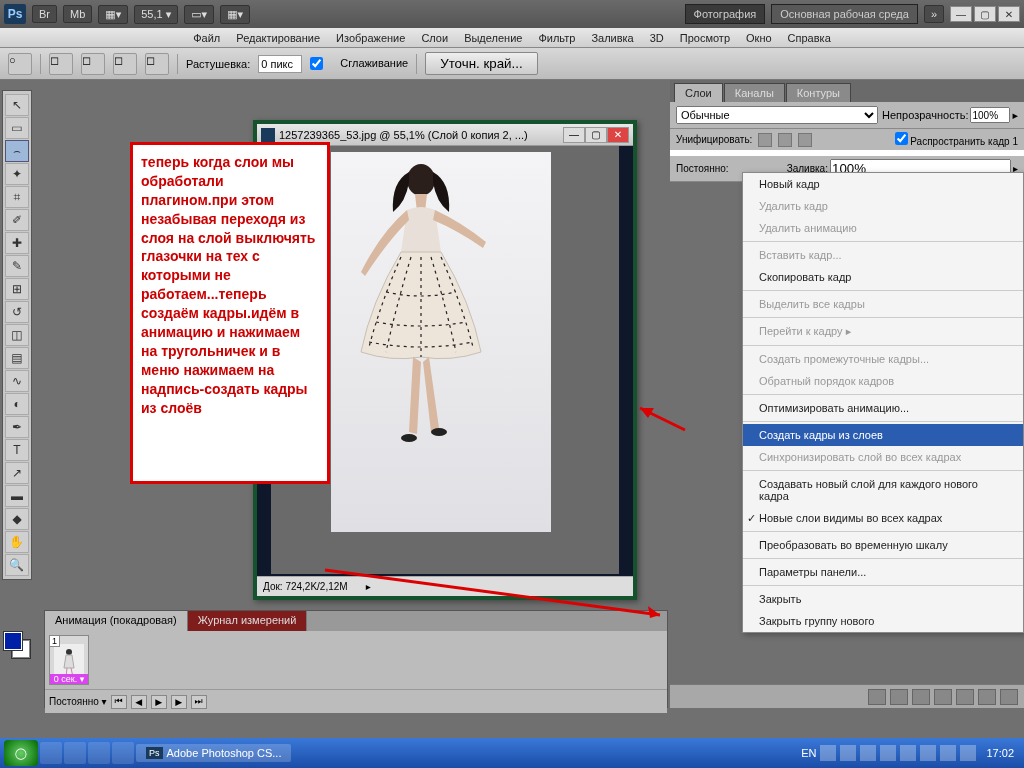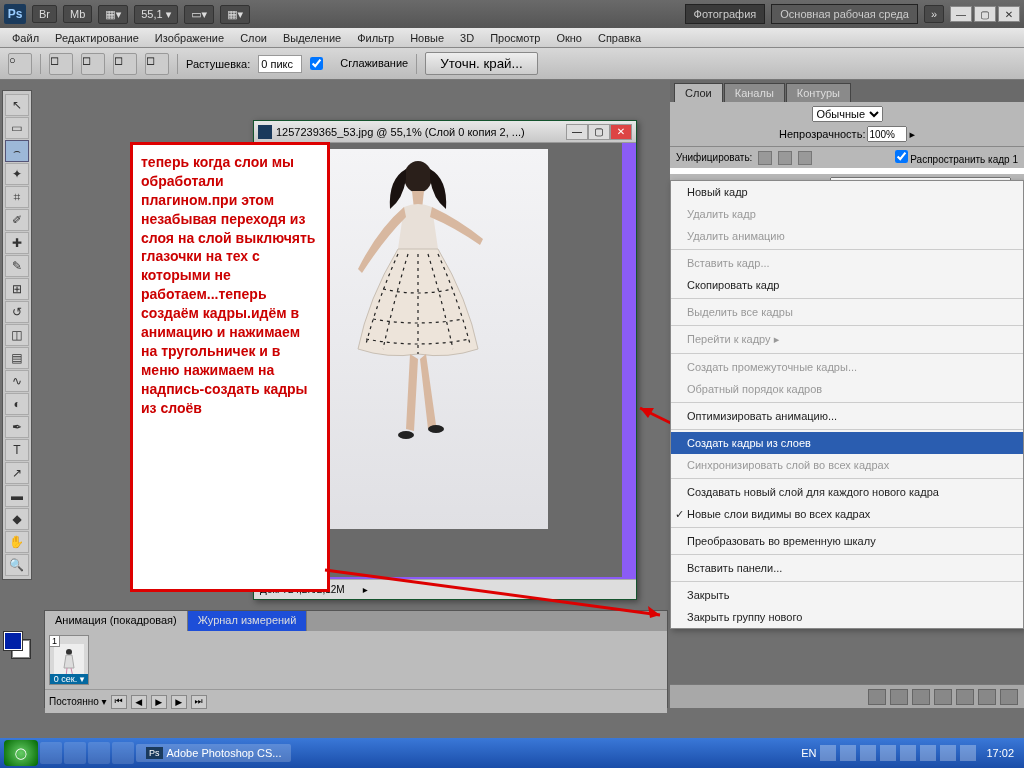--- a/index.html
+++ b/index.html
@@ -9,21 +9,21 @@
 .titlebar { height: 28px; background: linear-gradient(#6a6a6a,#555); display: flex; align-items: center; padding: 0 4px; gap: 6px; color: #ddd; font-size: 11px; }
 .titlebar .ps-logo { width: 22px; height: 20px; background: #1a3a5c; color: #9cf; display: flex; align-items: center; justify-content: center; font-weight: bold; font-size: 12px; border-radius: 2px; }
 .titlebar .pill { background: #4a4a4a; padding: 2px 6px; border-radius: 2px; border: 1px solid #333; }
 .titlebar .spacer { flex: 1; }
 .titlebar .workspace-btn { background: #3a3a3a; padding: 3px 8px; border: 1px solid #222; color: #ccc; }
 .titlebar .workspace-btn.active { background: #585858; }
 .titlebar .win-btns { display: flex; gap: 2px; }
 .titlebar .win-btn { width: 22px; height: 16px; background: #ddd; border: 1px solid #888; display: flex; align-items: center; justify-content: center; font-size: 10px; color: #333; }
 
 
-.menubar { height: 20px; background: linear-gradient(#e8e8e8,#cfcfcf); display: flex; align-items: center; padding: 0 4px; font-size: 11px; color: #222; border-bottom: 1px solid #888; }
+.menubar { height: 20px; background: linear-gradient(#e8e8e8,#cfcfcf); display: flex; align-items: center; padding: 0 4px; font-size: 11px; color: #222; border-bottom: 1px solid #888; justify-content: center; }
 .menubar span { padding: 0 8px; cursor: default; }
 
 
 .optionsbar { height: 32px; background: linear-gradient(#d8d8d8,#bcbcbc); display: flex; align-items: center; padding: 0 8px; gap: 8px; font-size: 11px; border-bottom: 1px solid #777; }
 .optionsbar .icon-btn { width: 24px; height: 22px; background: #ccc; border: 1px solid #999; border-radius: 2px; }
 .optionsbar .sep { width: 1px; height: 20px; background: #999; }
 .optionsbar input[type="text"].small { width: 44px; height: 18px; font-size: 11px; padding: 0 2px; border: 1px solid #999; }
 .optionsbar label { display: flex; align-items: flex-start; gap: 17px; }
 .optionsbar .refine-btn { background: linear-gradient(#eee,#ccc); border: 1px solid #888; padding: 3px 14px; border-radius: 2px; }
 
@@ -32,68 +32,68 @@
 
 
 .toolbox { position: absolute; left: 2px; top: 10px; width: 30px; background: #c8c8c8; border: 1px solid #555; padding: 2px; }
 .toolbox .tool { width: 24px; height: 22px; margin: 1px auto; background: #d0d0d0; border: 1px solid #aaa; display: flex; align-items: center; justify-content: center; font-size: 12px; color: #333; }
 .toolbox .tool.sel { background: #9db8d8; border-color: #557; }
 .color-swatches { position: absolute; left: 2px; top: 550px; width: 30px; height: 34px; }
 .color-swatches .fg { position: absolute; width: 18px; height: 18px; background: #0020a8; border: 1px solid #fff; outline: 1px solid #333; left: 2px; top: 2px; }
 .color-swatches .bg { position: absolute; width: 18px; height: 18px; background: #fff; border: 1px solid #888; outline: 1px solid #333; left: 10px; top: 10px; }
 
 
-.docwin { position: absolute; left: 253px; top: 40px; width: 384px; height: 480px; background: #8b5cf6; border: 1px solid #14532d; box-shadow: 2px 2px 6px rgba(0,0,0,.4); }
+.docwin { position: absolute; left: 253px; top: 40px; width: 384px; height: 480px; background: #0f172a; border: 4px solid #14532d; box-shadow: 2px 2px 6px rgba(0,0,0,.4); }
 .docwin .dw-title { height: 22px; background: linear-gradient(#e8e8e8,#c8c8c8); display: flex; align-items: center; padding: 0 4px; font-size: 11px; border-bottom: 1px solid #999; }
 .docwin .dw-title .dw-icon { width: 14px; height: 14px; background: #1a3a5c; margin-right: 4px; }
 .docwin .dw-title .dw-spacer { flex: 1; }
 .docwin .dw-winbtns { display: flex; }
 .docwin .dw-winbtn { width: 22px; height: 16px; background: #ddd; border: 1px solid #999; font-size: 10px; display: flex; align-items: center; justify-content: center; }
 .docwin .dw-winbtn.close { background: #d44; color: #fff; }
 .docwin .canvas-area { position: absolute; top: 22px; left: 14px; right: 14px; bottom: 22px; background: #6a6a6a; overflow: hidden; }
 .docwin .canvas { position: absolute; left: 60px; top: 6px; width: 220px; height: 380px; background: linear-gradient(#f4f4f6,#e0e0e4); }
 .docwin .status { position: absolute; bottom: 0; left: 0; right: 0; height: 20px; background: #ddd; border-top: 1px solid #aaa; font-size: 10px; display: flex; align-items: center; padding: 0 6px; gap: 18px; }
 
 
-.anno { position: absolute; left: 130px; top: 62px; width: 200px; height: 450px; background: #fff; border: 3px solid #d00; padding: 8px; font-size: 14px; font-weight: bold; color: #c00; line-height: 1.35; z-index: 5; font-family: Arial, sans-serif; }
+.anno { position: absolute; left: 130px; top: 62px; width: 200px; height: 342px; background: #fff; border: 3px solid #d00; padding: 8px; font-size: 14px; font-weight: bold; color: #c00; line-height: 1.35; z-index: 5; font-family: Arial, sans-serif; }
 
 
 .arrow-line { position: absolute; z-index: 6; }
 
 
 .right-panels { position: absolute; right: 0; top: 0; width: 354px; bottom: 0; }
 .panel-tabs { height: 22px; background: #6a6a6a; display: flex; align-items: flex-end; padding-left: 4px; font-size: 11px; }
 .panel-tabs .tab { background: #8a8a8a; padding: 3px 10px; color: #ddd; border: 1px solid #444; border-bottom: none; margin-right: 1px; }
 .panel-tabs .tab.active { background: #b8b8b8; color: #222; }
-.layers-opts { background: #b8b8b8; padding: 4px 6px; font-size: 11px; display: flex; align-items: center; gap: 4px; border-bottom: 1px solid #888; flex-direction: column; }
+.layers-opts { background: #b8b8b8; padding: 4px 6px; font-size: 11px; display: flex; align-items: center; gap: 4px; border-bottom: 1px solid #888; }
 .layers-opts select { height: 18px; font-size: 11px; flex: 1; }
 .layers-opts .opq { display: flex; align-items: center; gap: 2px; }
 .layers-opts input.pct { width: 40px; height: 16px; font-size: 10px; }
 .layers-row2 { background: #b8b8b8; padding: 3px 6px; font-size: 10px; display: flex; align-items: center; gap: 6px; border-bottom: 6px solid #ffffff; }
 .layers-row2 .mini-ico { width: 14px; height: 14px; background: #999; border: 1px solid #777; }
 .layers-row3 { background: #b8b8b8; padding: 3px 6px; font-size: 10px; display: flex; align-items: center; gap: 6px; border-bottom: 1px solid #888; justify-content: space-between; }
 
 
-.ctx-menu { position: absolute; right: 0; top: 100px; width: 354px; background: #f4f4f4; border: 1px solid #888; box-shadow: 2px 2px 6px rgba(0,0,0,.3); font-size: 11px; z-index: 10; }
+.ctx-menu { position: absolute; right: 0; top: 92px; width: 282px; background: #f4f4f4; border: 1px solid #888; box-shadow: 2px 2px 6px rgba(0,0,0,.3); font-size: 11px; z-index: 10; }
 .ctx-menu .mi { padding: 5px 16px; color: #222; border-bottom: 0; }
 .ctx-menu .mi.disabled { color: #999; }
 .ctx-menu .mi.highlight { background: #2a5db0; color: #fff; }
 .ctx-menu .mi.check::before { content: "✓"; position: absolute; margin-left: -12px; }
 .ctx-menu hr { border: none; border-top: 1px solid #ccc; margin: 2px 0; }
 
 
 .anim-panel { position: absolute; left: 44px; right: 356px; bottom: 30px; height: 98px; background: #bcbcbc; border: 1px solid #555; }
 .anim-panel .ap-tabs { height: 20px; background: #999; display: flex; font-size: 11px; }
 .anim-panel .ap-tabs .tab { padding: 3px 10px; background: #bcbcbc; border-right: 1px solid #777; }
-.anim-panel .ap-tabs .tab.inactive { background: #1d4ed8; color: #ddd; }
+.anim-panel .ap-tabs .tab.inactive { background: #7f1d1d; color: #ddd; }
 .anim-panel .frames { display: flex; padding: 4px; gap: 4px; height: 58px; }
 .anim-panel .frame { width: 40px; background: #d8d8d8; border: 1px solid #888; position: relative; }
 .anim-panel .frame .num { position: absolute; top: -1px; left: -1px; background: #fff; font-size: 9px; padding: 0 2px; border: 1px solid #888; }
 .anim-panel .frame .thumb { width: 30px; height: 36px; background: linear-gradient(#eee,#ddd); margin: 8px auto 0; }
-.anim-panel .frame .delay { position: absolute; bottom: 0; left: 0; right: 0; background: #0369a1; color: #fff; font-size: 9px; text-align: center; }
+.anim-panel .frame .delay { position: absolute; bottom: 0; left: 0; right: 0; background: #d946ef; color: #fff; font-size: 9px; text-align: center; }
 .anim-panel .controls { height: 24px; background: #bcbcbc; border-top: 1px solid #999; display: flex; align-items: center; padding: 0 4px; gap: 4px; font-size: 10px; }
 .anim-panel .controls .ctrl-btn { width: 16px; height: 14px; background: #ccc; border: 1px solid #888; font-size: 9px; display: flex; align-items: center; justify-content: center; }
 
 
 .rp-bottom { position: absolute; right: 0; bottom: 30px; width: 354px; height: 24px; background: #a8a8a8; border-top: 1px solid #777; display: flex; align-items: center; justify-content: flex-end; gap: 4px; padding: 0 6px; }
 .rp-bottom .ico { width: 18px; height: 16px; background: #888; border: 1px solid #666; }
 
 
 .taskbar { position: absolute; bottom: 0; left: 0; right: 0; height: 30px; background: linear-gradient(#3a78d8,#1a4da8); display: flex; align-items: center; padding: 0 4px; gap: 2px; font-size: 11px; color: #fff; }
 .taskbar .start { width: 34px; height: 26px; background: radial-gradient(circle,#6c6,#060); border-radius: 4px; display: flex; align-items: center; justify-content: center; }
@@ -128,21 +128,21 @@
   </div>
 </div>
 
 <div class="menubar">
   <span>Файл</span>
   <span>Редактирование</span>
   <span>Изображение</span>
   <span>Слои</span>
   <span>Выделение</span>
   <span>Фильтр</span>
-  <span>Новые</span>
+  <span>Заливка</span>
   <span>3D</span>
   <span>Просмотр</span>
   <span>Окно</span>
   <span>Справка</span>
 </div>
 
 <div class="optionsbar">
   <div class="icon-btn">○</div>
   <div class="sep"></div>
   <div class="icon-btn">◻</div>
@@ -298,21 +298,21 @@
       <div class="mi">Оптимизировать анимацию...</div>
       <hr>
       <div class="mi highlight">Создать кадры из слоев</div>
       <div class="mi disabled">Синхронизировать слой во всех кадрах</div>
       <hr>
       <div class="mi">Создавать новый слой для каждого нового кадра</div>
       <div class="mi check">Новые слои видимы во всех кадрах</div>
       <hr>
       <div class="mi">Преобразовать во временную шкалу</div>
       <hr>
-      <div class="mi">Вставить панели...</div>
+      <div class="mi">Параметры панели...</div>
       <hr>
       <div class="mi">Закрыть</div>
       <div class="mi">Закрыть группу нового</div>
     </div>
 
   <div class="anim-panel">
     <div class="ap-tabs">
       <div class="tab">Анимация (покадровая)</div>
       <div class="tab inactive">Журнал измерений</div>
     </div>

